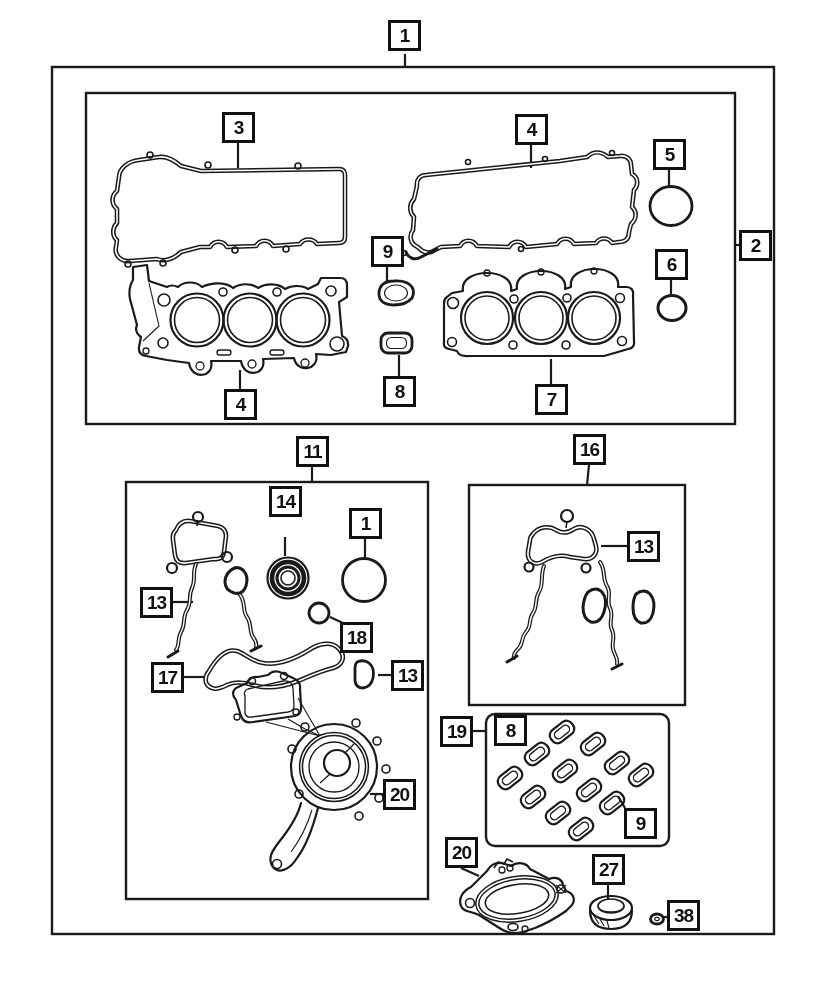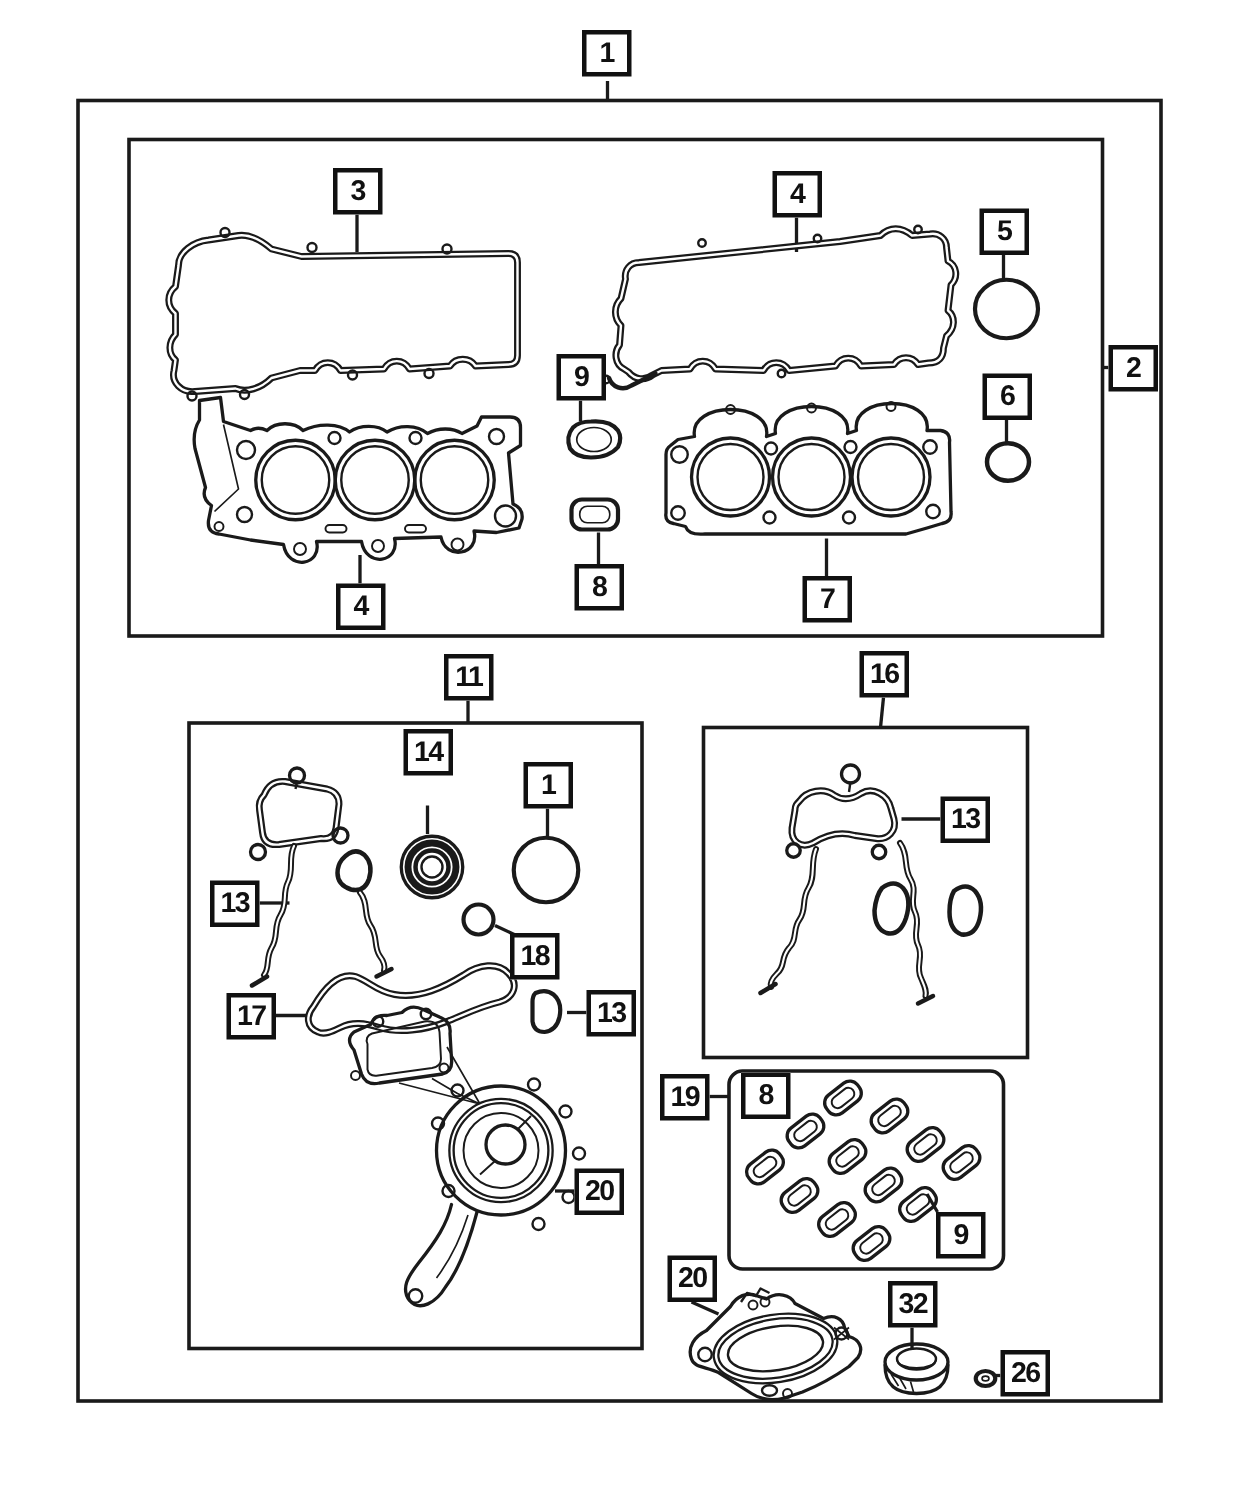--- a/index.html
+++ b/index.html
@@ -320,16 +320,16 @@
 <div class="callout" style="left:140px;top:587px">13</div>
 <div class="callout" style="left:340px;top:622px">18</div>
 <div class="callout" style="left:151px;top:662px">17</div>
 <div class="callout" style="left:391px;top:660px">13</div>
 <div class="callout" style="left:383px;top:779px">20</div>
 <div class="callout" style="left:627px;top:531px">13</div>
 <div class="callout" style="left:440px;top:716px">19</div>
 <div class="callout" style="left:494px;top:715px">8</div>
 <div class="callout" style="left:624px;top:808px">9</div>
 <div class="callout" style="left:445px;top:837px">20</div>
-<div class="callout" style="left:592px;top:854px">32</div>
-<div class="callout" style="left:667px;top:900px">26</div>
+<div class="callout" style="left:592px;top:854px">27</div>
+<div class="callout" style="left:667px;top:900px">38</div>
 
 </div>
 
 </body></html>

